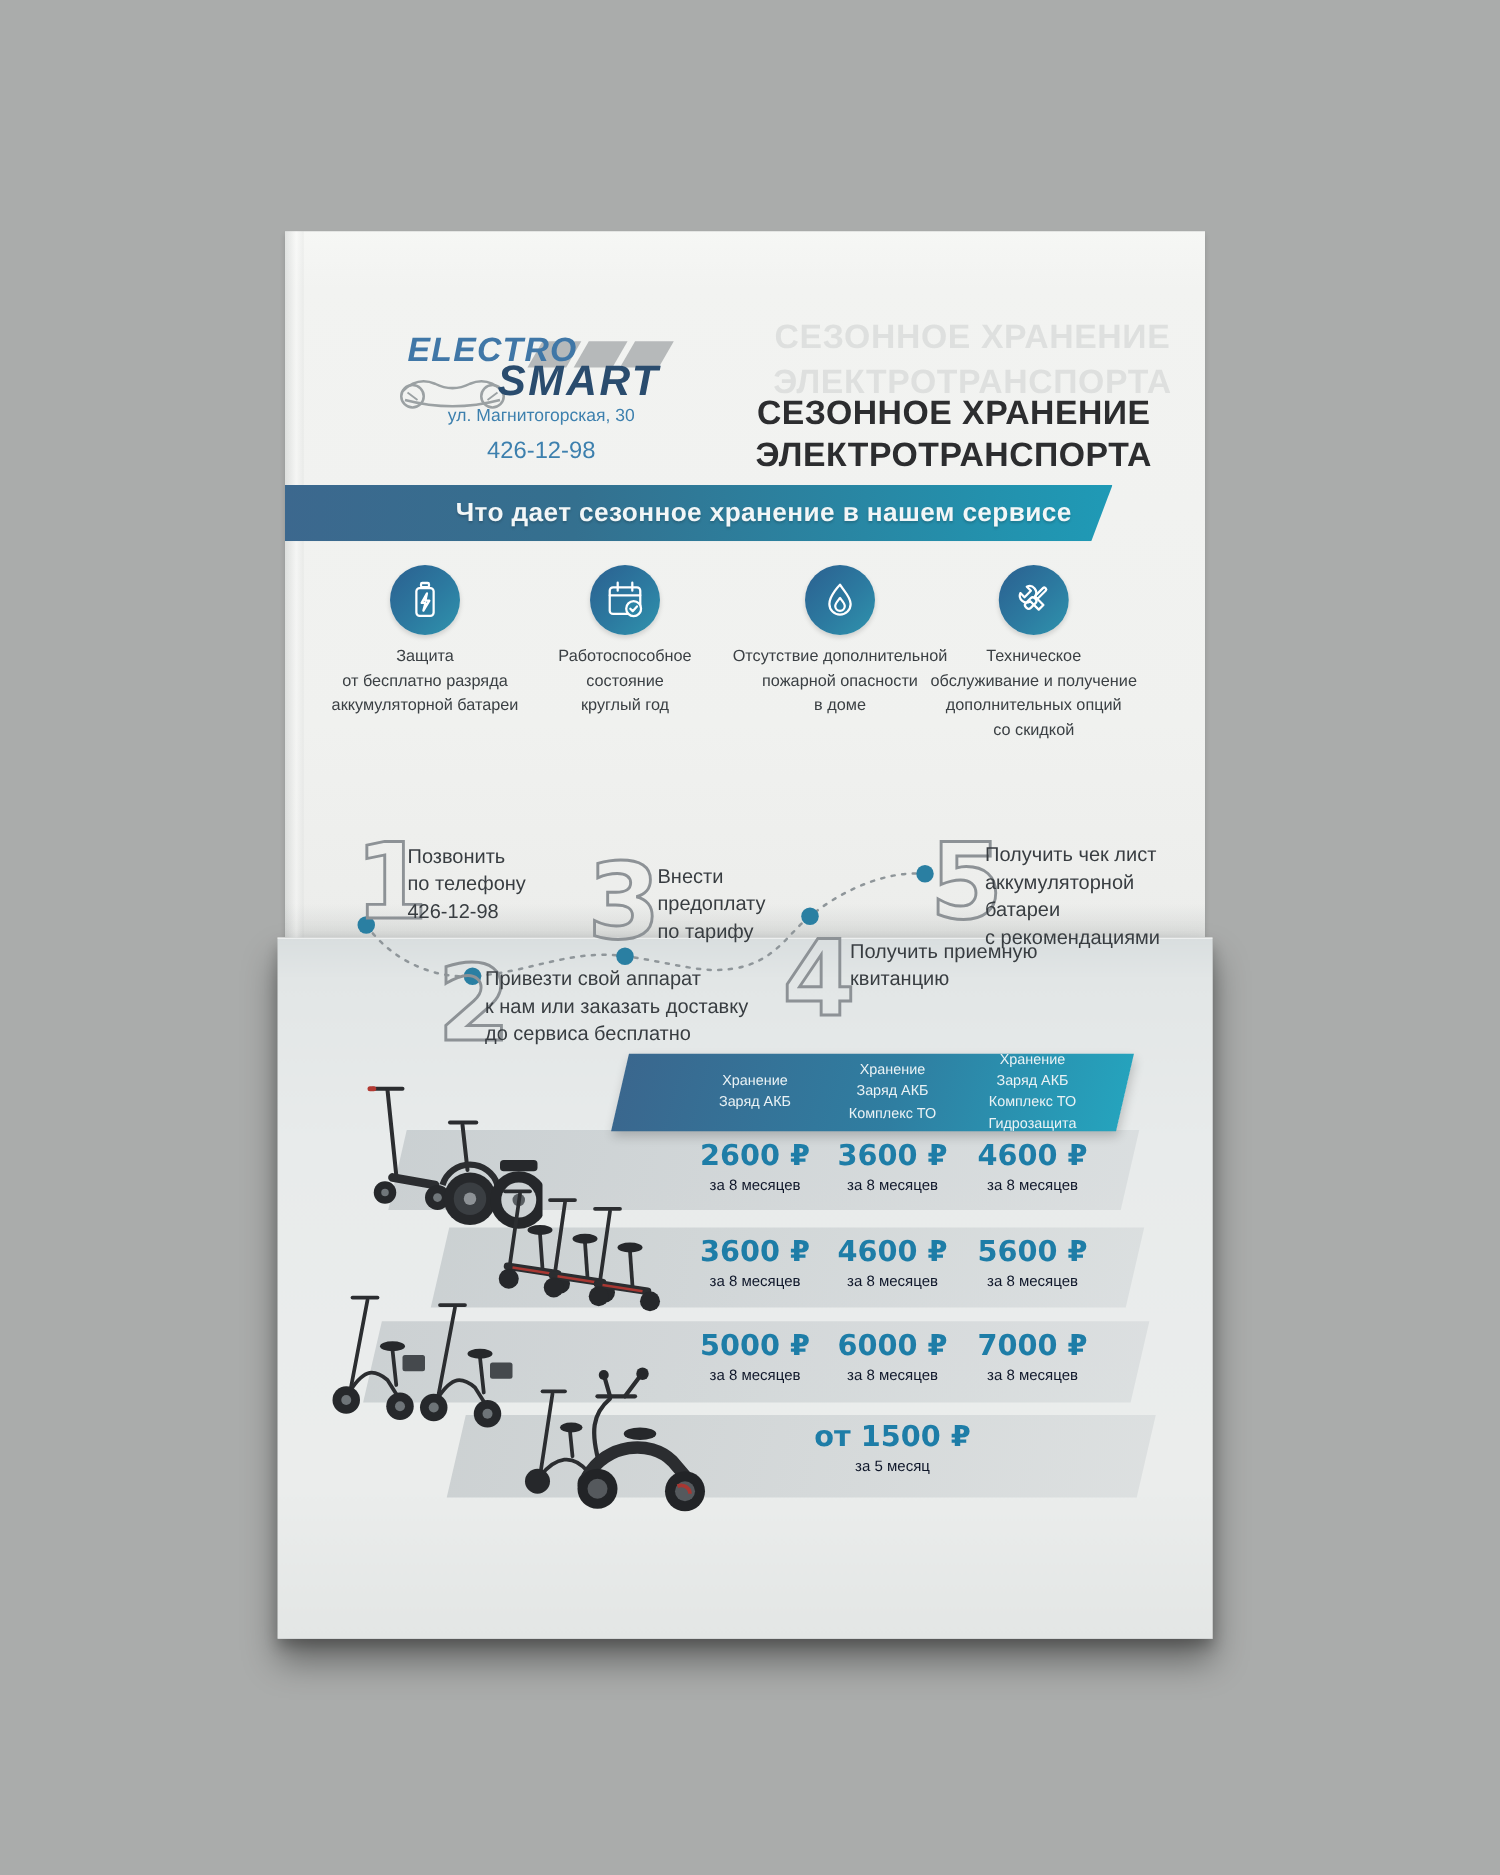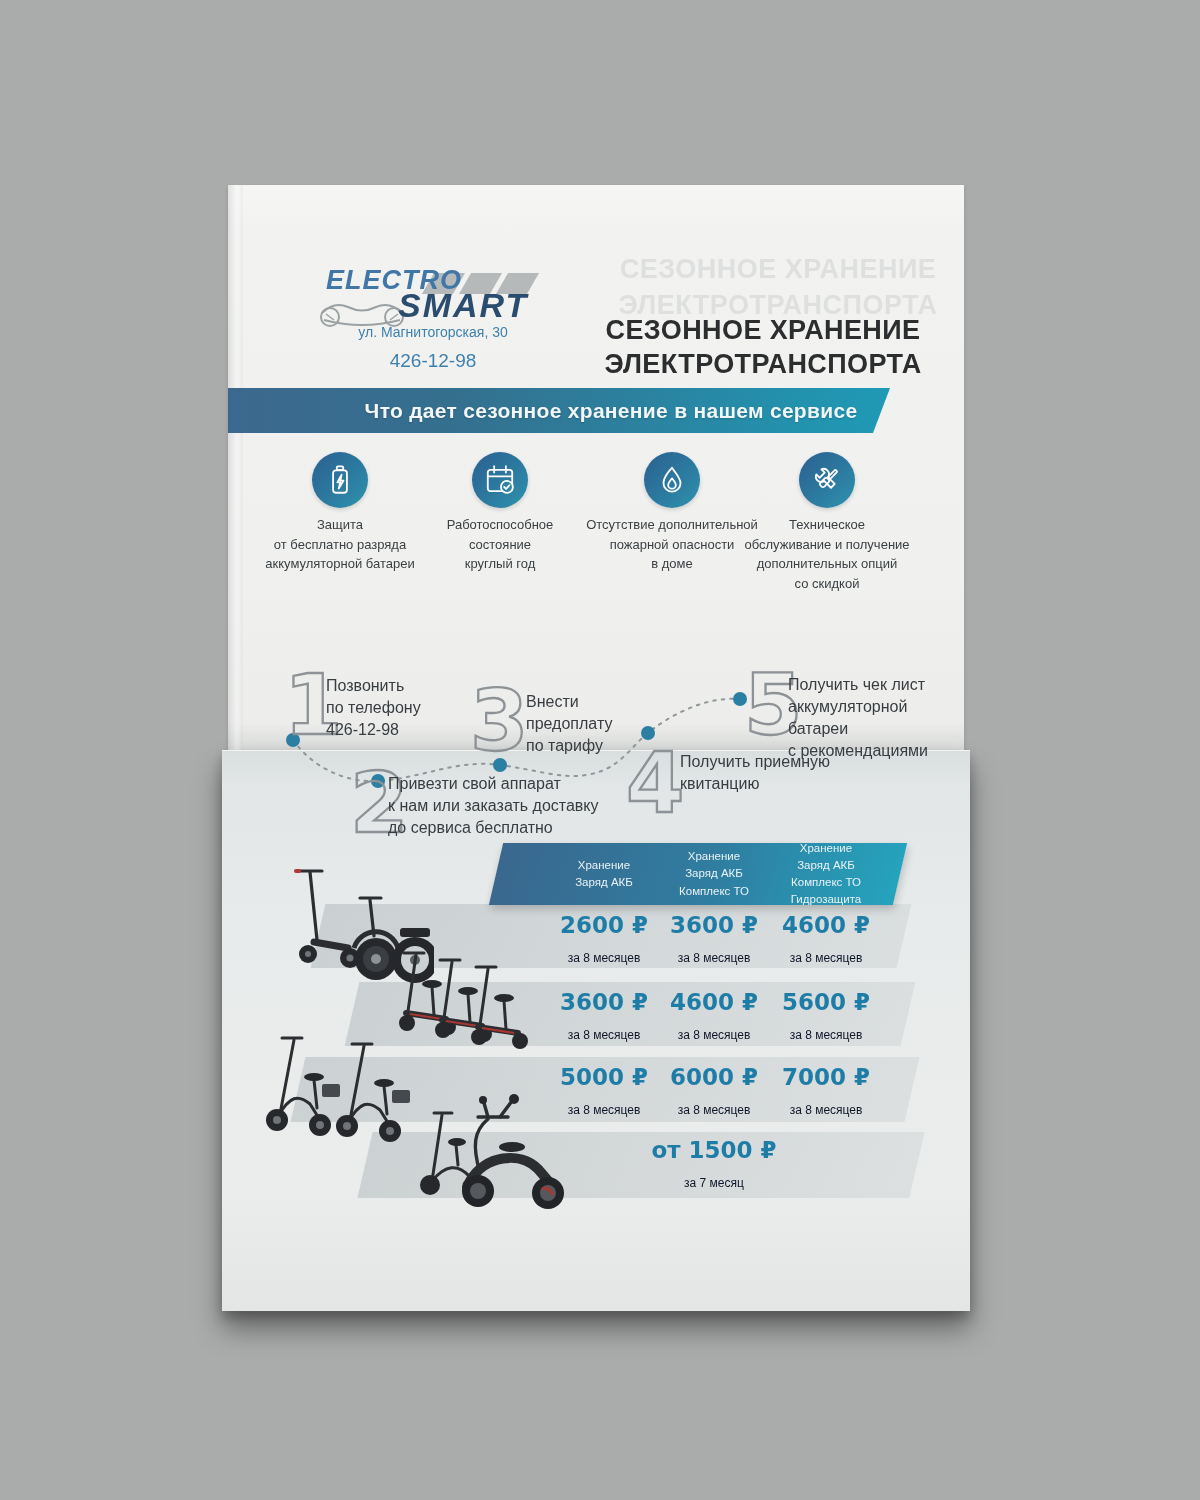--- a/index.html
+++ b/index.html
@@ -123,21 +123,21 @@
   #band-2{left:124px;top:797px;width:556px;height:64px;}
   #band-3{left:70px;top:872px;width:614px;height:65px;}
   #band-4{left:137px;top:947px;width:552px;height:66px;}
   .col-header{
     position:absolute;top:660px;width:140px;height:58px;z-index:3;
     display:flex;align-items:center;justify-content:center;text-align:center;
     font-size:11.5px;line-height:1.5;color:#eaf2f5;
   }
   .price-cell{
     position:absolute;width:140px;z-index:3;text-align:center;
-    display:flex;flex-direction:column;gap:13px;
+    display:flex;flex-direction:column;gap:3px;
   }
   .price-val{
     font-family:"DejaVu Sans","Liberation Sans",sans-serif;
     font-size:23px;font-weight:700;color:#1e7da7;
   }
   .price-period{font-size:12px;color:#0f172a;}
   .vehicles{position:absolute;z-index:2;}
 </style>
 </head>
 <body>
@@ -307,21 +307,21 @@
     <span class="price-val">6000 ₽</span>
     <span class="price-period">за 8 месяцев</span>
   </div>
   <div class="price-cell" style="left:528px;top:879px;">
     <span class="price-val">7000 ₽</span>
     <span class="price-period">за 8 месяцев</span>
   </div>
 
   <div class="price-cell" style="left:416px;top:952px;">
     <span class="price-val">от 1500 ₽</span>
-    <span class="price-period">за 7 месяц</span>
+    <span class="price-period">за 5 месяц</span>
   </div>
 
   <svg class="vehicles" style="left:56px;top:677px;" width="150" height="140" viewBox="0 0 150 140">
     <g stroke="#2b2d30" fill="none" stroke-width="3.2" stroke-linecap="round">
       <path d="M14 9 H38"></path>
       <path d="M12 9 h3" stroke="#b33a33" stroke-width="4"></path>
       <path d="M26 10 L33 78"></path>
       <path d="M30 80 L64 86" stroke-width="7"></path>
       <path d="M90 74 L86 38"></path>
       <path d="M76 36 H97"></path>

